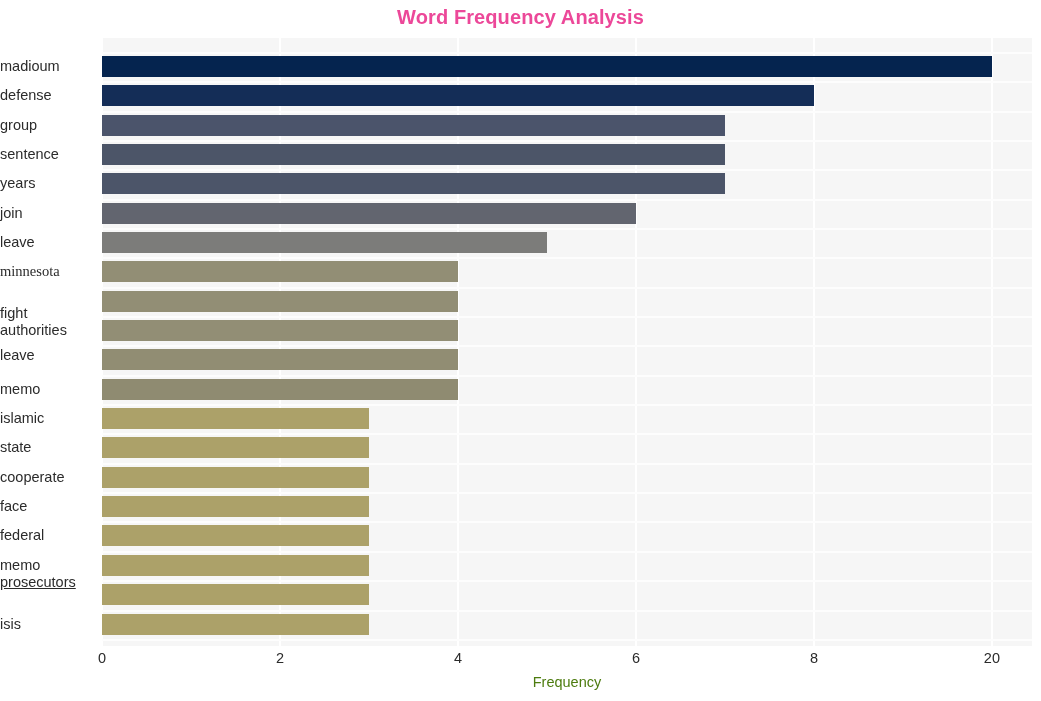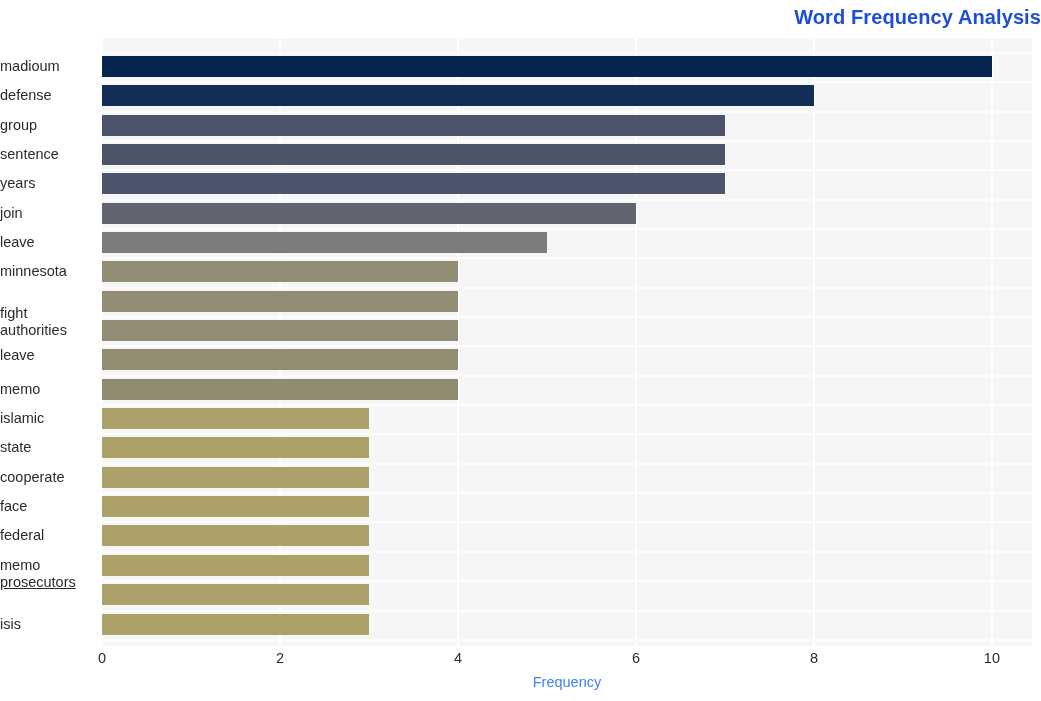--- a/index.html
+++ b/index.html
@@ -18,24 +18,24 @@
     width: 1041px;
     height: 701px;
     background: #ffffff;
   }
   
   #chart-title {
     position: absolute;
     left: 0;
     top: 6px;
     width: 1041px;
-    text-align: right;
+    text-align: center;
     font-size: 20px;
     font-weight: bold;
-    color: #1d4ed8;
+    color: #ec4899;
     letter-spacing: 0.1px;
   }
   
   #plot-area {
     position: absolute;
     left: 102px;
     top: 38px;
     width: 930px;
     height: 608px;
     background: #f6f6f6;
@@ -105,21 +105,21 @@
     font-size: 14.5px;
     color: #2b2b2b;
   }
   #x-axis-title {
     position: absolute;
     left: 102px;
     top: 674px;
     width: 930px;
     text-align: center;
     font-size: 14.5px;
-    color: #3b82f6;
+    color: #4d7c0f;
   }
 </style>
 </head>
 <body>
 
 <div id="chart-root">
 
   <div id="chart-title">Word Frequency Analysis</div>
 
   <div id="plot-area">
@@ -179,39 +179,39 @@
   </div>
 
   <div id="y-axis-labels">
       <div class="y-tick-label" style="top: 18px;">madioum</div>
       <div class="y-tick-label" style="top: 47px;">defense</div>
       <div class="y-tick-label" style="top: 77px;">group</div>
       <div class="y-tick-label" style="top: 106px;">sentence</div>
       <div class="y-tick-label" style="top: 135px;">years</div>
       <div class="y-tick-label" style="top: 165px;">join</div>
       <div class="y-tick-label" style="top: 194px;">leave</div>
-      <div class="y-tick-label" style="top: 223px;">minnesota</div>
+      <div class="y-tick-label" style="top: 223px; font-family: Liberation Serif, serif;">minnesota</div>
       <div class="y-tick-label" style="top: 253px; margin-top: 12px;">fight</div>
       <div class="y-tick-label" style="top: 282px;">authorities</div>
       <div class="y-tick-label" style="top: 307px;">leave</div>
       <div class="y-tick-label" style="top: 341px;">memo</div>
       <div class="y-tick-label" style="top: 370px;">islamic</div>
       <div class="y-tick-label" style="top: 399px;">state</div>
       <div class="y-tick-label" style="top: 429px;">cooperate</div>
       <div class="y-tick-label" style="top: 458px;">face</div>
       <div class="y-tick-label" style="top: 487px;">federal</div>
       <div class="y-tick-label" style="top: 517px;">memo</div>
       <div class="y-tick-label" style="top: 534px; text-decoration: underline;">prosecutors</div>
       <div class="y-tick-label" style="top: 576px;">isis</div>
     </div>
 
   <div id="x-axis-labels">
       <div class="x-tick-label" style="left: 102px;">0</div>
       <div class="x-tick-label" style="left: 279.99px;">2</div>
       <div class="x-tick-label" style="left: 457.981px;">4</div>
       <div class="x-tick-label" style="left: 635.971px;">6</div>
       <div class="x-tick-label" style="left: 813.962px;">8</div>
-      <div class="x-tick-label" style="left: 991.952px;">10</div>
+      <div class="x-tick-label" style="left: 991.952px;">20</div>
     </div>
 
   <div id="x-axis-title">Frequency</div>
 
 </div>
 
 </body></html>

